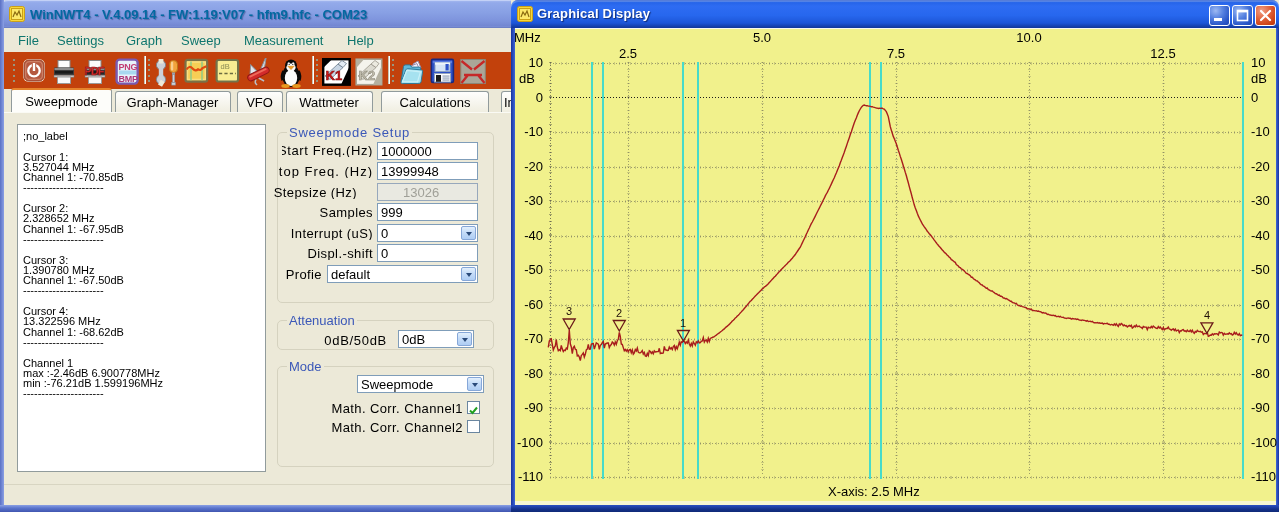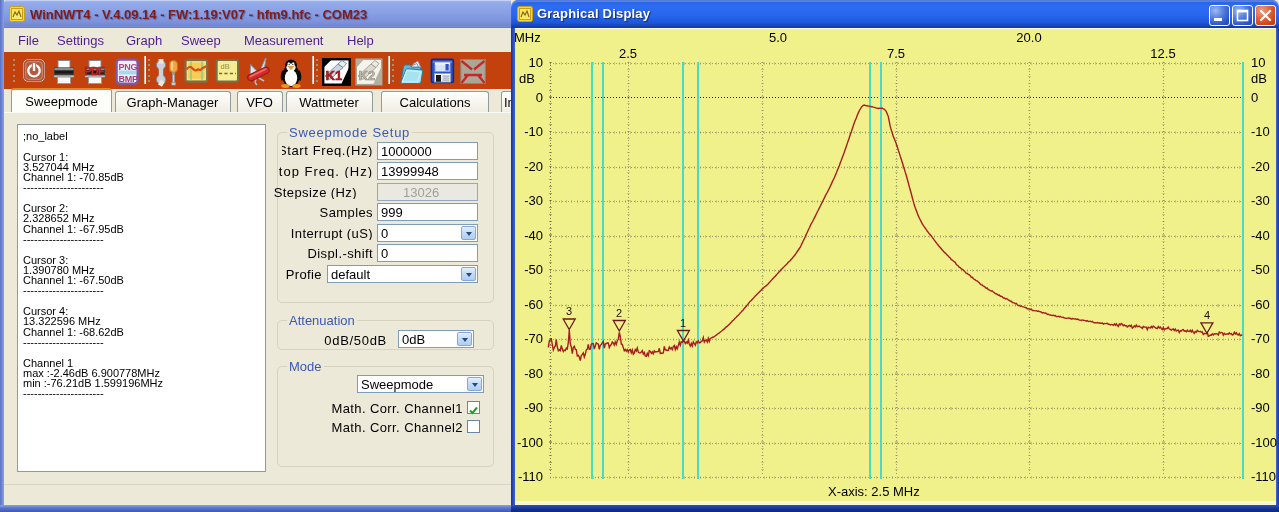--- a/index.html
+++ b/index.html
@@ -8,23 +8,23 @@
 #lw .frameL { position:absolute; left:0; top:0; width:4px; height:512px;
   background:linear-gradient(90deg,#5a70c4,#8ba0e4); }
 #lw .frameB { position:absolute; left:0; top:505px; width:511px; height:7px;
   background:linear-gradient(180deg,#8ba0e4,#5a74cc 45%,#4156b0); }
 #lw .tbar { position:absolute; left:0; top:0; width:511px; height:28px;
   border-radius:8px 0 0 0;
   background:linear-gradient(180deg,#a8bcf0 0%,#93aaea 10%,#88a0e4 45%,#7d93dc 75%,#7387d2 92%,#8296da 100%);
   box-shadow:inset 0 1px 0 #c3d1f6, inset 0 -1px 0 #6c80c6; }
 #lw .ticon { position:absolute; left:9px; top:6px; width:16px; height:16px; }
 #lw .ttxt { position:absolute; left:30px; top:7px; font-size:13px; font-weight:bold;
-  color:#7f1d1d; text-shadow:1px 1px 1px rgba(40,60,120,.5); }
+  color:#0369a1; text-shadow:1px 1px 1px rgba(40,60,120,.5); }
 .mbar { position:absolute; left:4px; top:28px; width:507px; height:24px; background:#ece9d8; }
-.mi { position:absolute; top:5px; font-size:13px; color:#4c1d95; }
+.mi { position:absolute; top:5px; font-size:13px; color:#0f766e; }
 .tbr { position:absolute; left:4px; top:52px; width:507px; height:37px; background:#c2410c; }
 .tbtn { position:absolute; top:6px; height:26px; }
 .tsep { position:absolute; top:4px; width:2px; height:28px;
   background:linear-gradient(90deg,#c6c3b2 1px,#fff 1px); }
 .tdots { position:absolute; top:7px; width:2px; height:25px;
   background:repeating-linear-gradient(180deg,#9a967e 0 2px,transparent 2px 5.2px); }
 .tabbar { position:absolute; left:4px; top:88px; width:507px; height:24px; }
 .tab { position:absolute; top:3px; height:21px; background:linear-gradient(180deg,#fefefd,#f0eee1);
   border:1px solid #919b9c; border-bottom:none; border-radius:3px 3px 0 0;
   text-align:center; font-size:13px; color:#000; padding-top:3px; }
@@ -374,22 +374,22 @@
 <div class="yr" style="top:366px">-80</div>
 <div class="yl" style="top:400px">-90</div>
 <div class="yr" style="top:400px">-90</div>
 <div class="yl" style="top:435px">-100</div>
 <div class="yr" style="top:435px">-100</div>
 <div class="yl" style="top:469px">-110</div>
 <div class="yr" style="top:469px">-110</div>
 <div class="yl" style="top:71px;width:37px">dB</div>
 <div class="yr" style="top:71px">dB</div>
 <div class="xl" style="left:514px;top:30px">MHz</div>
-<div class="xl" style="left:737px;top:30px;width:50px;text-align:right">5.0</div>
-<div class="xl" style="left:1004px;top:30px;width:50px;text-align:center">20.0</div>
+<div class="xl" style="left:737px;top:30px;width:50px;text-align:center">5.0</div>
+<div class="xl" style="left:1004px;top:30px;width:50px;text-align:center">10.0</div>
 <div class="xl" style="left:603px;top:46px;width:50px;text-align:center">2.5</div>
 <div class="xl" style="left:871px;top:46px;width:50px;text-align:center">7.5</div>
 <div class="xl" style="left:1138px;top:46px;width:50px;text-align:center">12.5</div>
 
 <div class="xl" style="left:828px;top:484px">X-axis: 2.5 MHz</div>
 <svg class="plot" width="1279" height="512" viewBox="0 0 1279 512">
 <path d="M548.3,347.4 L549.3,341.1 L550.3,339.6 L551.3,338.9 L552.3,344.7 L553.3,349.9 L554.3,347.4 L555.3,345.9 L556.3,339.6 L557.3,347.0 L558.3,350.7 L559.3,349.7 L560.3,350.6 L561.3,345.5 L562.3,349.1 L563.3,351.5 L564.3,350.1 L565.3,350.6 L566.3,348.1 L567.3,348.9 L568.3,342.6 L569.3,330.0 L570.3,343.8 L571.3,347.0 L572.3,353.6 L573.3,347.6 L574.3,346.3 L575.3,349.3 L576.3,349.8 L577.3,355.9 L578.3,355.3 L579.3,357.0 L580.3,360.5 L581.3,355.5 L582.3,354.4 L583.3,352.9 L584.3,357.0 L585.3,354.3 L586.3,349.8 L587.3,349.1 L588.3,344.5 L589.3,349.2 L590.3,349.1 L591.3,344.2 L592.3,343.7 L593.3,343.6 L594.3,349.0 L595.3,346.0 L596.3,342.8 L597.3,343.5 L598.3,344.2 L599.3,349.3 L600.3,345.3 L601.3,344.6 L602.3,342.7 L603.3,341.5 L604.3,348.2 L605.3,344.0 L606.3,343.5 L607.3,343.0 L608.3,343.0 L609.3,347.5 L610.3,345.4 L611.3,344.6 L612.3,341.9 L613.3,342.9 L614.3,345.0 L615.3,341.9 L616.3,344.3 L617.3,340.7 L618.3,339.3 L619.3,332.4 L620.3,336.5 L621.3,344.0 L622.3,344.5 L623.3,347.6 L624.3,350.7 L625.3,349.4 L626.3,351.2 L627.3,349.7 L628.3,351.8 L629.3,349.9 L630.3,349.5 L631.3,352.8 L632.3,350.0 L633.3,354.1 L634.3,352.8 L635.3,349.5 L636.3,351.0 L637.3,348.0 L638.3,352.2 L639.3,352.9 L640.3,352.8 L641.3,352.0 L642.3,350.6 L643.3,354.1 L644.3,352.5 L645.3,355.9 L646.3,356.3 L647.3,353.4 L648.3,355.6 L649.3,350.7 L650.3,351.4 L651.3,353.3 L652.3,351.8 L653.3,353.7 L654.3,350.9 L655.3,351.9 L656.3,351.7 L657.3,351.6 L658.3,351.6 L659.3,348.3 L660.3,353.5 L661.3,353.0 L662.3,353.3 L663.3,353.0 L664.3,346.4 L665.3,349.9 L666.3,350.0 L667.3,350.5 L668.3,350.3 L669.3,347.0 L670.3,348.9 L671.3,347.8 L672.3,349.6 L673.3,346.6 L674.3,345.5 L675.3,349.6 L676.3,346.7 L677.3,348.8 L678.3,345.6 L679.3,342.2 L680.3,345.2 L681.3,341.8 L682.3,342.3 L683.3,340.6 L684.3,341.3 L685.3,343.5 L686.3,342.0 L687.3,343.2 L688.3,340.1 L689.3,344.0 L690.3,346.0 L691.3,343.4 L692.3,346.0 L693.3,341.9 L694.3,343.5 L695.3,345.2 L696.3,341.8 L697.3,342.8 L698.3,340.8 L699.3,342.9 L700.3,342.6 L701.3,341.3 L702.3,340.9 L703.3,337.6 L704.3,342.1 L705.3,340.3 L706.3,340.1 L707.3,342.0 L708.3,338.2 L709.3,341.5 L710.3,338.4 L711.3,337.9 L712.3,337.5 L713.3,337.0 L714.3,336.7 L715.3,335.8 L716.3,335.1 L717.3,334.3 L718.3,333.5 L719.3,333.0 L720.3,332.0 L721.3,331.3 L722.3,330.5 L723.3,329.6 L724.3,328.9 L725.3,327.8 L726.3,326.9 L727.3,326.1 L728.3,325.2 L729.3,324.4 L730.3,323.3 L731.3,322.3 L732.3,321.1 L733.3,320.2 L734.3,319.2 L735.3,317.9 L736.3,317.2 L737.3,316.1 L738.3,315.2 L739.3,314.1 L740.3,312.9 L741.3,311.9 L742.3,310.7 L743.3,309.7 L744.3,308.5 L745.3,307.3 L746.3,306.2 L747.3,304.9 L748.3,303.8 L749.3,302.4 L750.3,301.3 L751.3,300.4 L752.3,299.2 L753.3,298.3 L754.3,297.1 L755.3,296.0 L756.3,295.1 L757.3,294.1 L758.3,293.1 L759.3,292.0 L760.3,291.1 L761.3,290.0 L762.3,288.9 L763.3,288.2 L764.3,287.0 L765.3,286.4 L766.3,285.6 L767.3,284.7 L768.3,283.8 L769.3,282.5 L770.3,281.5 L771.3,280.4 L772.3,279.3 L773.3,278.2 L774.3,277.1 L775.3,276.2 L776.3,275.0 L777.3,273.9 L778.3,272.7 L779.3,271.5 L780.3,270.7 L781.3,269.6 L782.3,268.6 L783.3,267.6 L784.3,266.4 L785.3,265.6 L786.3,264.4 L787.3,263.4 L788.3,262.3 L789.3,261.4 L790.3,260.5 L791.3,259.2 L792.3,258.2 L793.3,256.9 L794.3,255.7 L795.3,254.5 L796.3,252.8 L797.3,251.5 L798.3,250.0 L799.3,248.5 L800.3,247.2 L801.3,245.0 L802.3,242.9 L803.3,240.7 L804.3,238.7 L805.3,236.6 L806.3,234.3 L807.3,232.3 L808.3,230.0 L809.3,228.0 L810.3,225.8 L811.3,223.7 L812.3,222.0 L813.3,220.0 L814.3,218.1 L815.3,216.1 L816.3,214.0 L817.3,212.0 L818.3,210.0 L819.3,208.2 L820.3,206.0 L821.3,204.1 L822.3,202.2 L823.3,200.0 L824.3,198.2 L825.3,195.9 L826.3,194.0 L827.3,192.3 L828.3,190.2 L829.3,188.4 L830.3,186.2 L831.3,184.1 L832.3,181.9 L833.3,179.8 L834.3,177.7 L835.3,175.3 L836.3,173.1 L837.3,170.6 L838.3,168.1 L839.3,165.8 L840.3,162.8 L841.3,160.3 L842.3,157.6 L843.3,154.9 L844.3,152.2 L845.3,149.2 L846.3,146.4 L847.3,143.4 L848.3,140.6 L849.3,137.7 L850.3,134.6 L851.3,131.9 L852.3,128.8 L853.3,125.8 L854.3,122.8 L855.3,120.2 L856.3,118.0 L857.3,115.3 L858.3,112.9 L859.3,110.7 L860.3,109.0 L861.3,107.4 L862.3,106.2 L863.3,105.3 L864.3,105.0 L865.3,105.4 L866.3,105.7 L867.3,105.7 L868.3,106.1 L869.3,106.1 L870.3,106.3 L871.3,106.7 L872.3,106.7 L873.3,107.1 L874.3,107.3 L875.3,107.7 L876.3,108.0 L877.3,108.1 L878.3,108.5 L879.3,108.3 L880.3,108.4 L881.3,108.1 L882.3,108.2 L883.3,108.8 L884.3,109.2 L885.3,110.4 L886.3,111.6 L887.3,113.9 L888.3,116.6 L889.3,121.6 L890.3,126.7 L891.3,130.1 L892.3,133.3 L893.3,136.4 L894.3,138.7 L895.3,141.3 L896.3,143.8 L897.3,147.0 L898.3,150.2 L899.3,153.1 L900.3,156.4 L901.3,159.3 L902.3,162.5 L903.3,165.7 L904.3,169.0 L905.3,172.4 L906.3,175.5 L907.3,179.2 L908.3,182.8 L909.3,186.6 L910.3,190.3 L911.3,193.8 L912.3,197.8 L913.3,201.4 L914.3,205.1 L915.3,208.0 L916.3,210.4 L917.3,213.3 L918.3,215.9 L919.3,218.0 L920.3,220.0 L921.3,221.9 L922.3,224.0 L923.3,225.4 L924.3,226.9 L925.3,228.2 L926.3,229.6 L927.3,231.3 L928.3,232.4 L929.3,233.7 L930.3,234.8 L931.3,236.0 L932.3,237.4 L933.3,238.6 L934.3,240.1 L935.3,241.3 L936.3,242.8 L937.3,244.1 L938.3,245.3 L939.3,246.6 L940.3,247.5 L941.3,248.8 L942.3,250.1 L943.3,251.0 L944.3,252.3 L945.3,253.1 L946.3,254.1 L947.3,255.2 L948.3,256.0 L949.3,257.2 L950.3,258.0 L951.3,259.6 L952.3,260.1 L953.3,260.9 L954.3,262.0 L955.3,262.4 L956.3,264.5 L957.3,265.2 L958.3,266.0 L959.3,267.3 L960.3,267.6 L961.3,268.9 L962.3,269.3 L963.3,270.1 L964.3,271.1 L965.3,272.1 L966.3,273.4 L967.3,273.5 L968.3,274.4 L969.3,274.9 L970.3,275.7 L971.3,277.3 L972.3,277.3 L973.3,278.5 L974.3,279.3 L975.3,279.8 L976.3,280.9 L977.3,280.9 L978.3,281.9 L979.3,282.8 L980.3,284.1 L981.3,284.9 L982.3,285.0 L983.3,286.2 L984.3,286.3 L985.3,287.4 L986.3,288.2 L987.3,288.1 L988.3,289.6 L989.3,289.9 L990.3,290.6 L991.3,291.0 L992.3,291.0 L993.3,292.0 L994.3,292.6 L995.3,293.7 L996.3,293.8 L997.3,294.3 L998.3,295.2 L999.3,295.1 L1000.3,296.3 L1001.3,296.2 L1002.3,296.8 L1003.3,298.1 L1004.3,298.0 L1005.3,298.8 L1006.3,298.6 L1007.3,299.0 L1008.3,299.8 L1009.3,300.3 L1010.3,301.2 L1011.3,301.2 L1012.3,302.3 L1013.3,302.7 L1014.3,302.8 L1015.3,303.7 L1016.3,303.4 L1017.3,304.7 L1018.3,305.5 L1019.3,305.5 L1020.3,306.2 L1021.3,305.9 L1022.3,306.6 L1023.3,306.8 L1024.3,307.2 L1025.3,307.6 L1026.3,307.7 L1027.3,309.0 L1028.3,308.7 L1029.3,309.1 L1030.3,309.3 L1031.3,309.1 L1032.3,310.5 L1033.3,310.4 L1034.3,310.6 L1035.3,310.9 L1036.3,310.7 L1037.3,311.3 L1038.3,311.1 L1039.3,311.5 L1040.3,311.6 L1041.3,312.2 L1042.3,313.0 L1043.3,312.5 L1044.3,313.1 L1045.3,313.0 L1046.3,313.4 L1047.3,314.5 L1048.3,314.2 L1049.3,314.9 L1050.3,315.0 L1051.3,315.3 L1052.3,315.5 L1053.3,315.2 L1054.3,315.7 L1055.3,315.6 L1056.3,316.6 L1057.3,316.6 L1058.3,316.2 L1059.3,316.9 L1060.3,316.4 L1061.3,317.2 L1062.3,317.4 L1063.3,317.2 L1064.3,318.1 L1065.3,318.1 L1066.3,318.5 L1067.3,318.1 L1068.3,318.0 L1069.3,318.3 L1070.3,318.3 L1071.3,319.2 L1072.3,318.5 L1073.3,318.7 L1074.3,319.1 L1075.3,318.7 L1076.3,319.5 L1077.3,319.0 L1078.3,319.4 L1079.3,320.1 L1080.3,320.1 L1081.3,320.4 L1082.3,319.9 L1083.3,320.3 L1084.3,320.4 L1085.3,320.7 L1086.3,321.2 L1087.3,320.6 L1088.3,321.5 L1089.3,321.4 L1090.3,321.3 L1091.3,321.8 L1092.3,321.3 L1093.3,322.3 L1094.3,322.7 L1095.3,322.8 L1096.3,322.9 L1097.3,322.5 L1098.3,323.1 L1099.3,322.8 L1100.3,323.3 L1101.3,323.2 L1102.3,323.1 L1103.3,324.1 L1104.3,323.4 L1105.3,323.6 L1106.3,323.5 L1107.3,323.3 L1108.3,324.3 L1109.3,324.2 L1110.3,325.0 L1111.3,324.4 L1112.3,324.6 L1113.3,325.3 L1114.3,323.9 L1115.3,325.2 L1116.3,323.8 L1117.3,325.3 L1118.3,326.5 L1119.3,324.0 L1120.3,325.0 L1121.3,323.5 L1122.3,324.3 L1123.3,325.8 L1124.3,324.9 L1125.3,326.0 L1126.3,325.6 L1127.3,326.9 L1128.3,326.1 L1129.3,325.4 L1130.3,326.3 L1131.3,325.3 L1132.3,328.1 L1133.3,327.3 L1134.3,325.9 L1135.3,326.9 L1136.3,325.1 L1137.3,326.7 L1138.3,326.3 L1139.3,326.0 L1140.3,327.2 L1141.3,327.3 L1142.3,328.5 L1143.3,326.5 L1144.3,327.0 L1145.3,327.1 L1146.3,327.2 L1147.3,329.6 L1148.3,327.2 L1149.3,327.7 L1150.3,327.9 L1151.3,326.5 L1152.3,327.7 L1153.3,326.0 L1154.3,326.9 L1155.3,327.7 L1156.3,328.3 L1157.3,328.5 L1158.3,326.5 L1159.3,327.9 L1160.3,327.1 L1161.3,328.5 L1162.3,329.5 L1163.3,327.5 L1164.3,329.8 L1165.3,328.9 L1166.3,328.5 L1167.3,328.5 L1168.3,327.1 L1169.3,329.0 L1170.3,329.3 L1171.3,330.3 L1172.3,329.3 L1173.3,328.8 L1174.3,330.4 L1175.3,329.1 L1176.3,331.0 L1177.3,330.3 L1178.3,330.1 L1179.3,332.6 L1180.3,330.7 L1181.3,330.9 L1182.3,329.8 L1183.3,329.6 L1184.3,331.2 L1185.3,330.9 L1186.3,331.7 L1187.3,330.2 L1188.3,331.3 L1189.3,331.4 L1190.3,330.2 L1191.3,331.9 L1192.3,330.3 L1193.3,332.4 L1194.3,333.4 L1195.3,331.5 L1196.3,332.0 L1197.3,330.3 L1198.3,331.3 L1199.3,331.6 L1200.3,331.3 L1201.3,332.2 L1202.3,331.9 L1203.3,334.4 L1204.3,333.4 L1205.3,333.6 L1206.3,333.7 L1207.3,332.5 L1208.3,336.4 L1209.3,336.0 L1210.3,335.0 L1211.3,335.2 L1212.3,333.9 L1213.3,335.0 L1214.3,333.8 L1215.3,334.0 L1216.3,333.7 L1217.3,333.9 L1218.3,334.9 L1219.3,332.0 L1220.3,332.9 L1221.3,332.4 L1222.3,332.7 L1223.3,335.2 L1224.3,333.3 L1225.3,334.2 L1226.3,334.1 L1227.3,333.8 L1228.3,334.2 L1229.3,332.8 L1230.3,333.9 L1231.3,333.6 L1232.3,335.0 L1233.3,334.5 L1234.3,332.3 L1235.3,334.0 L1236.3,332.7 L1237.3,334.4 L1238.3,335.1 L1239.3,333.7 L1240.3,335.7 L1241.3,335.0 L1242.3,335.3" fill="none" stroke="#a81d1d" stroke-width="1.4"></path>
 <path d="M563.2,319.0 L575.2,319.0 L569.2,329.5 Z M613.3,320.5 L625.3,320.5 L619.3,331.0 Z M677.4,330.5 L689.4,330.5 L683.4,341.0 Z M1200.9,322.8 L1212.9,322.8 L1206.9,333.3 Z " fill="none" stroke="#6b1a1a" stroke-width="1.3"></path>
 </svg>
 <div class="mnum" style="left:561px;top:305px">3</div>

